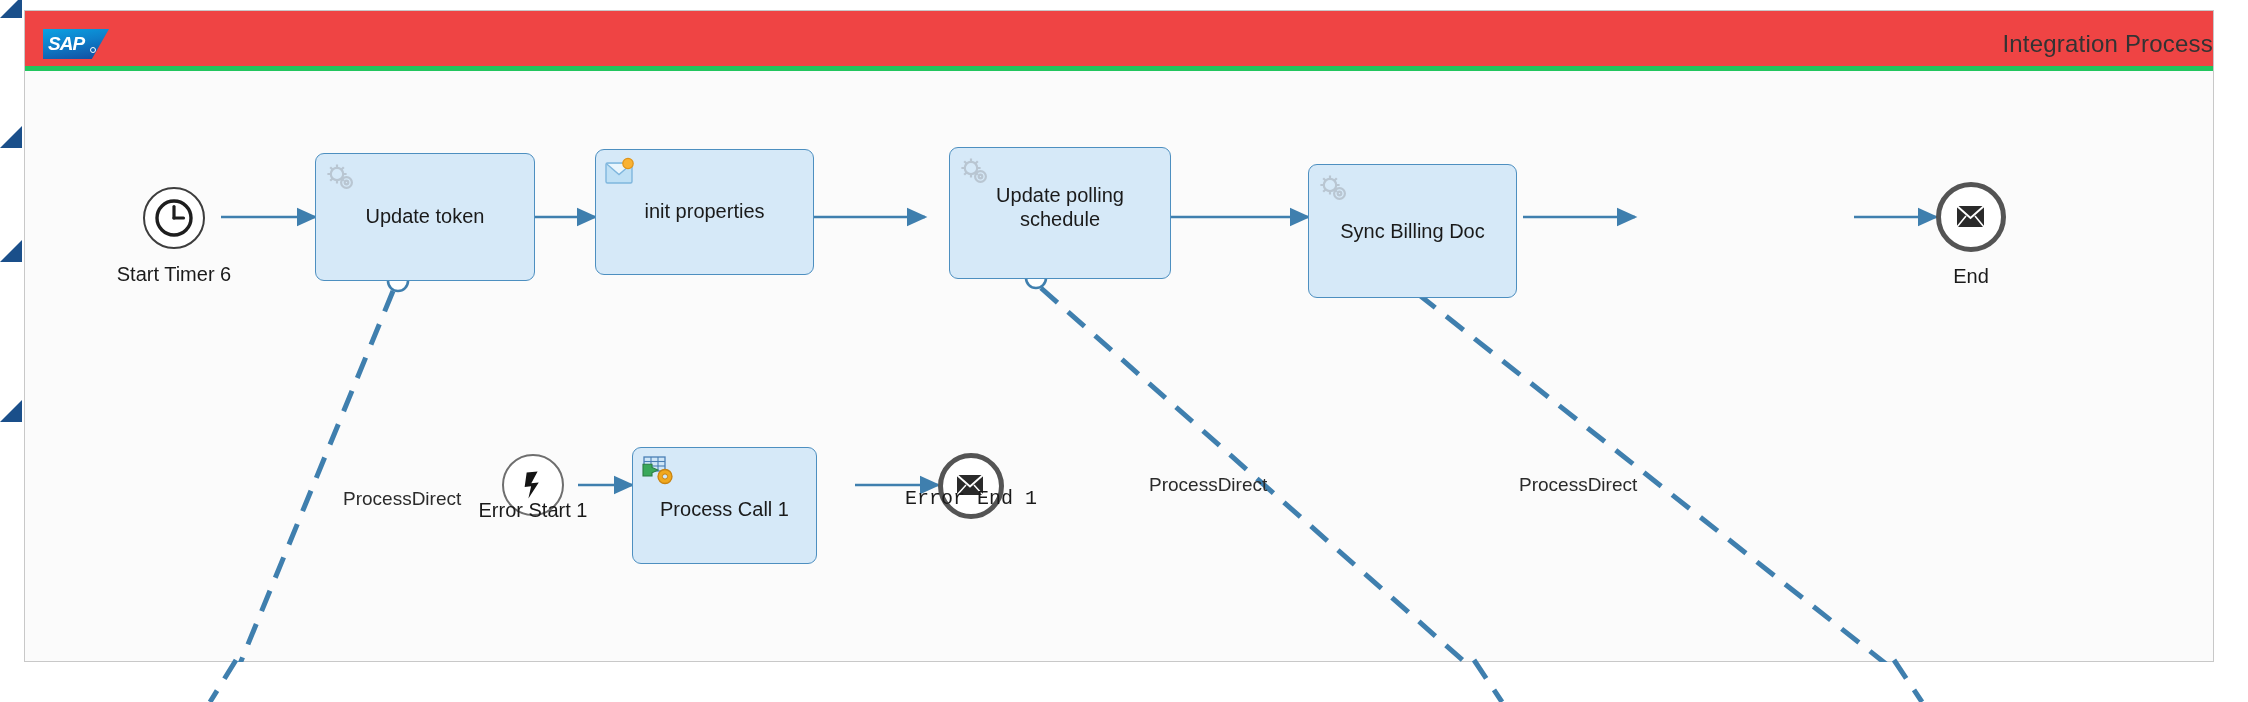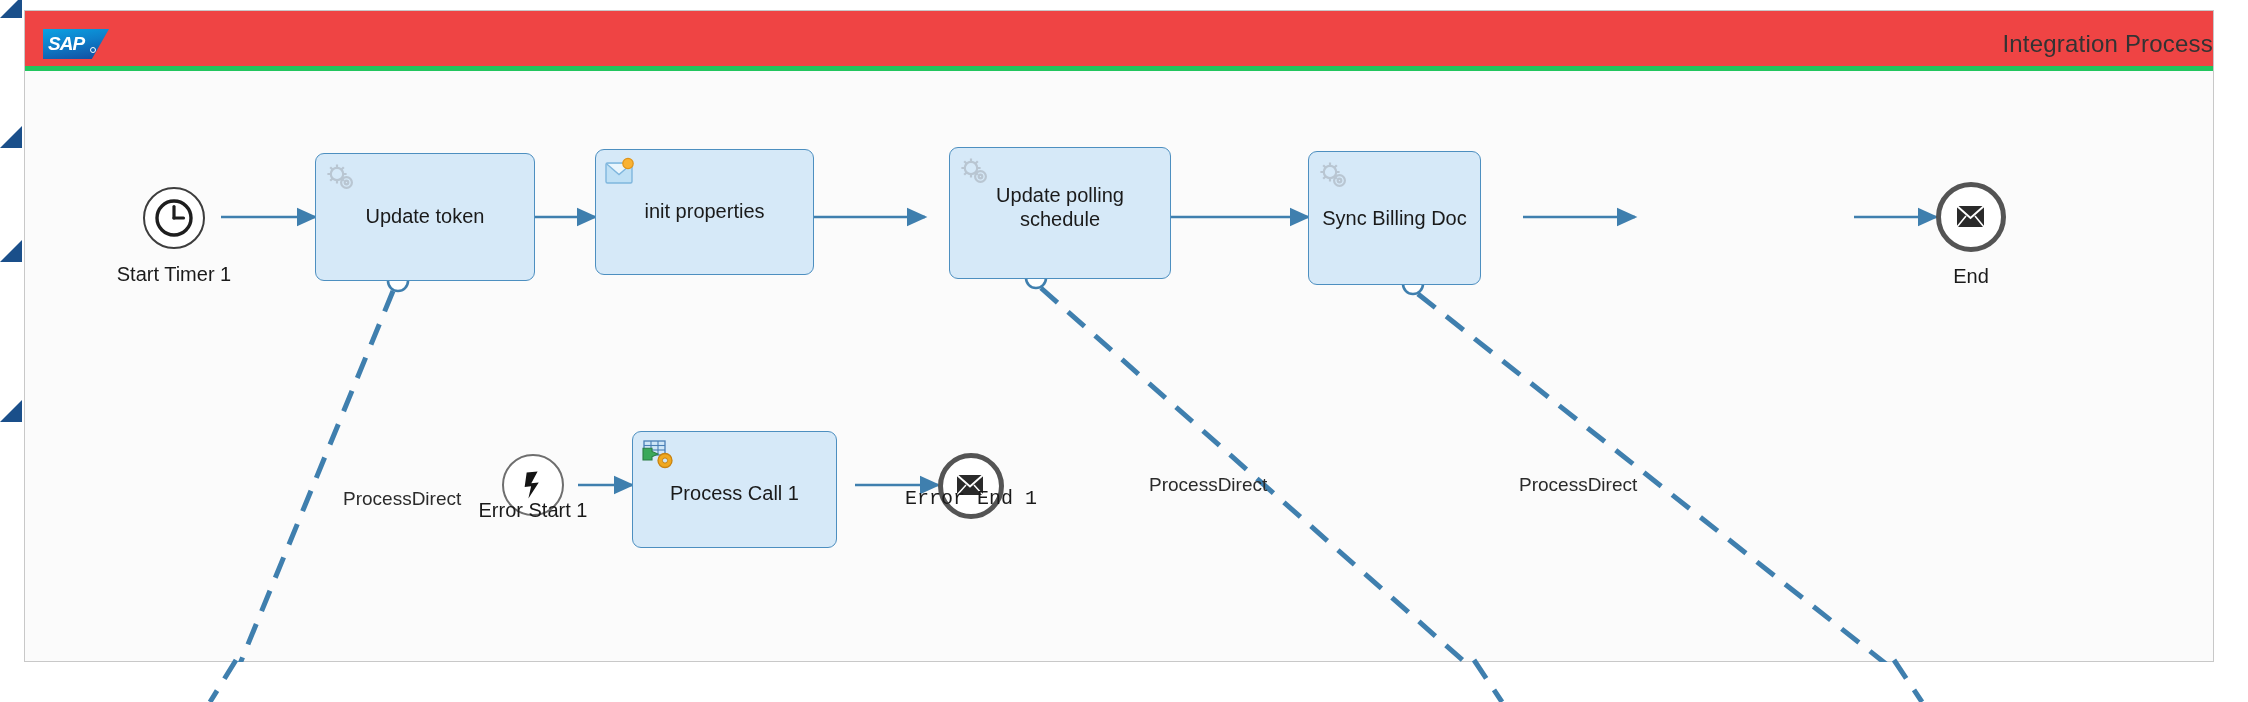--- a/index.html
+++ b/index.html
@@ -251,21 +251,21 @@
           <line x1="1393" y1="223" x2="1870" y2="600" stroke="#3f7fae" stroke-width="5" stroke-dasharray="22 14" stroke-linecap="butt"></line>
         </svg>
 
         <div class="event start-thin" style="left:118px; top:116px; width:62px; height:62px;">
           <svg width="58" height="58" viewBox="0 0 58 58">
             <circle cx="29" cy="29" r="17" fill="none" stroke="#1e1e1e" stroke-width="3.4"></circle>
             <line x1="29" y1="29" x2="29" y2="17.5" stroke="#1e1e1e" stroke-width="3.2" stroke-linecap="round"></line>
             <line x1="29" y1="29" x2="38.5" y2="29" stroke="#1e1e1e" stroke-width="3.2" stroke-linecap="round"></line>
           </svg>
         </div>
-        <div class="event-label" style="left:28px; top:192px; width:242px;">Start Timer 1</div>
+        <div class="event-label" style="left:28px; top:192px; width:242px;">Start Timer 6</div>
 
         <div class="task" style="left:570px; top:78px; width:219px; height:126px;">
           <span class="task-icon">
             <svg width="32" height="32" viewBox="0 0 32 32">
               <rect x="2" y="6" width="26" height="20" rx="1.5" fill="#bfe0f5" stroke="#7fb6dd" stroke-width="1.4"></rect>
               <path d="M2.8 7 L15 17.5 L27.2 7" fill="#eaf6fd" stroke="#7fb6dd" stroke-width="1.4"></path>
               <circle cx="24" cy="6.5" r="5.2" fill="#f9b233" stroke="#e0941a" stroke-width="1.2"></circle>
             </svg>
           </span>
           <div class="task-label" style="top:50px;">init properties</div>
@@ -293,21 +293,21 @@
                 <path d="M13 3.4v3.2M13 19.4v3.2M3.4 13h3.2M19.4 13h3.2M6.2 6.2l2.3 2.3M17.5 17.5l2.3 2.3M19.8 6.2l-2.3 2.3M8.5 17.5l-2.3 2.3"></path>
                 <circle cx="22.5" cy="21.5" r="5.4"></circle>
                 <circle cx="22.5" cy="21.5" r="1.8"></circle>
               </g>
             </svg>
           </span>
           <div class="task-label" style="top:36px;">Update polling</div>
           <div class="task-label" style="top:60px;">schedule</div>
         </div>
 
-        <div class="task" style="left:1283px; top:80px; width:173px; height:134px;">
+        <div class="task" style="left:1283px; top:93px; width:209px; height:134px;">
           <span class="task-icon icon-gear">
             <svg width="34" height="34" viewBox="0 0 34 34">
               <g fill="none" stroke="#b9c6d2" stroke-width="2.2">
                 <circle cx="13" cy="13" r="6.2"></circle>
                 <path d="M13 3.4v3.2M13 19.4v3.2M3.4 13h3.2M19.4 13h3.2M6.2 6.2l2.3 2.3M17.5 17.5l2.3 2.3M19.8 6.2l-2.3 2.3M8.5 17.5l-2.3 2.3"></path>
                 <circle cx="22.5" cy="21.5" r="5.4"></circle>
                 <circle cx="22.5" cy="21.5" r="1.8"></circle>
               </g>
             </svg>
           </span>
@@ -325,21 +325,21 @@
         <div class="event-label" style="left:1846px; top:194px; width:200px;">End</div>
 
 
         <div class="event error-start" style="left:477px; top:383px; width:62px; height:62px;">
           <svg width="58" height="58" viewBox="0 0 58 58">
             <path d="M24 16 L35 16 L27.5 27 L35 27 L23 42 L27 30 L20.5 30 Z" fill="#141414" transform="rotate(-6 29 29)"></path>
           </svg>
         </div>
         <div class="event-label" style="left:398px; top:428px; width:220px;">Error Start 1</div>
 
-        <div class="task" style="left:607px; top:360px; width:205px; height:117px;">
+        <div class="task" style="left:607px; top:376px; width:185px; height:117px;">
           <span class="task-icon">
             <svg width="34" height="32" viewBox="0 0 34 32">
               <rect x="3" y="2" width="21" height="14" fill="#cfe6f7" stroke="#4a7fb5" stroke-width="1.3"></rect>
               <g stroke="#4a7fb5" stroke-width="1.1">
                 <line x1="3" y1="6.5" x2="24" y2="6.5"></line>
                 <line x1="3" y1="11" x2="24" y2="11"></line>
                 <line x1="10" y1="2" x2="10" y2="16"></line>
                 <line x1="17" y1="2" x2="17" y2="16"></line>
               </g>
               <path d="M2 17 L11 17 L11 21 L17 24.5 L11 28 L11 32 L2 32 Z" fill="#3aa85a" stroke="#2a7d42" stroke-width="1.1" transform="translate(0,-4) scale(1,0.78)"></path>

